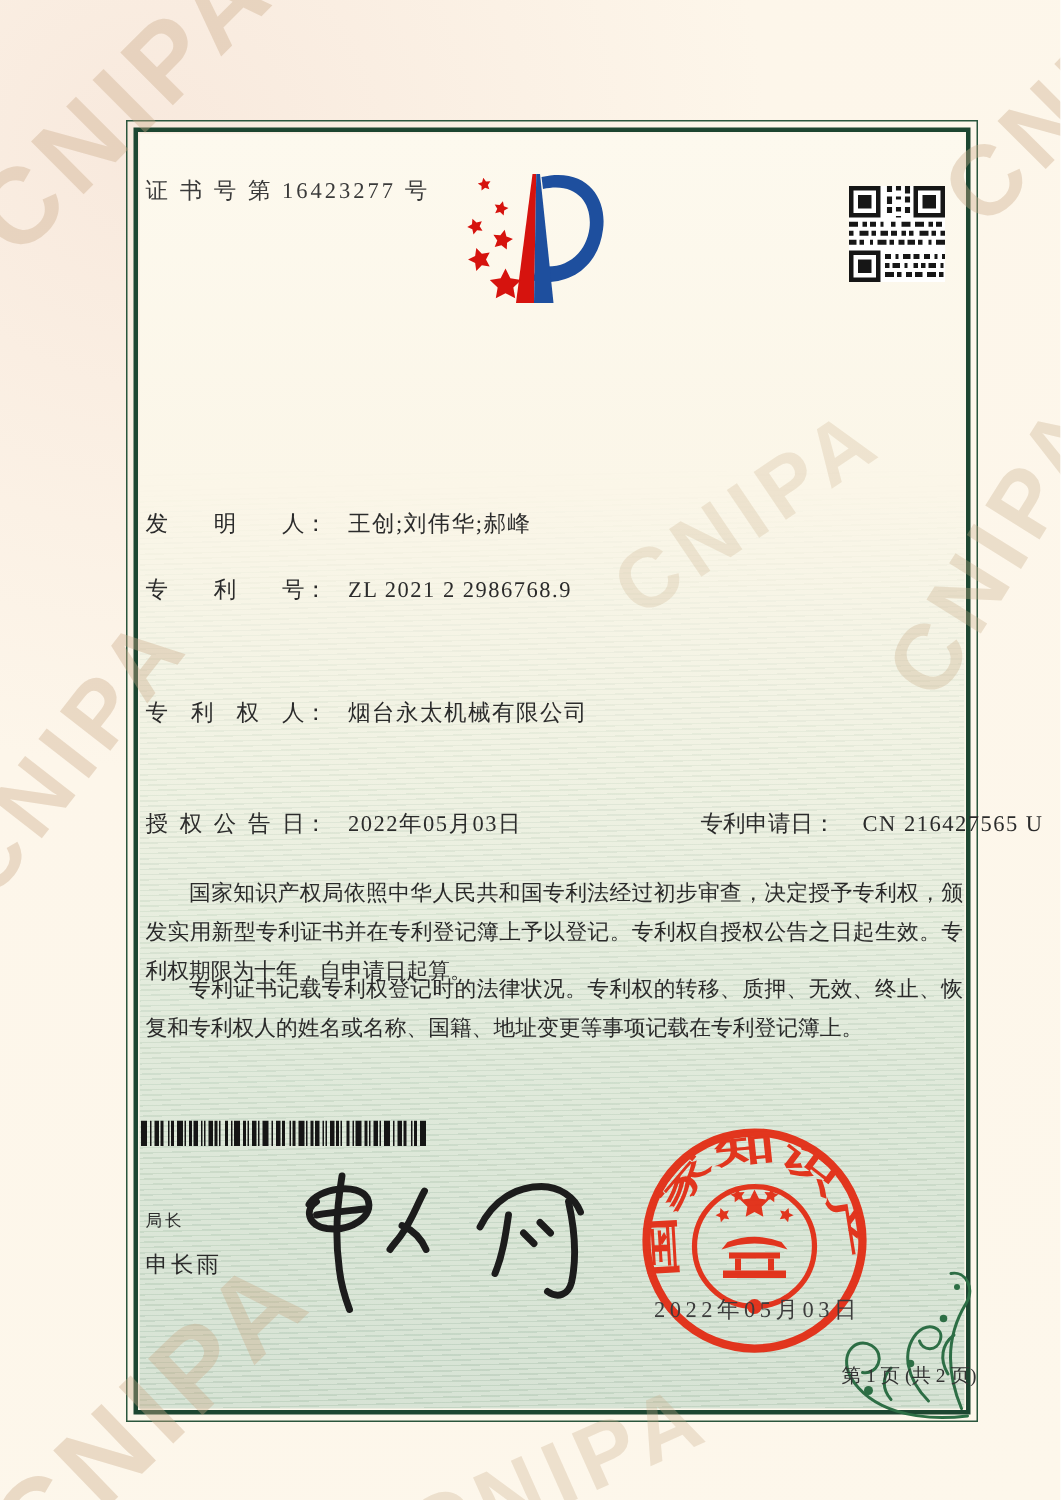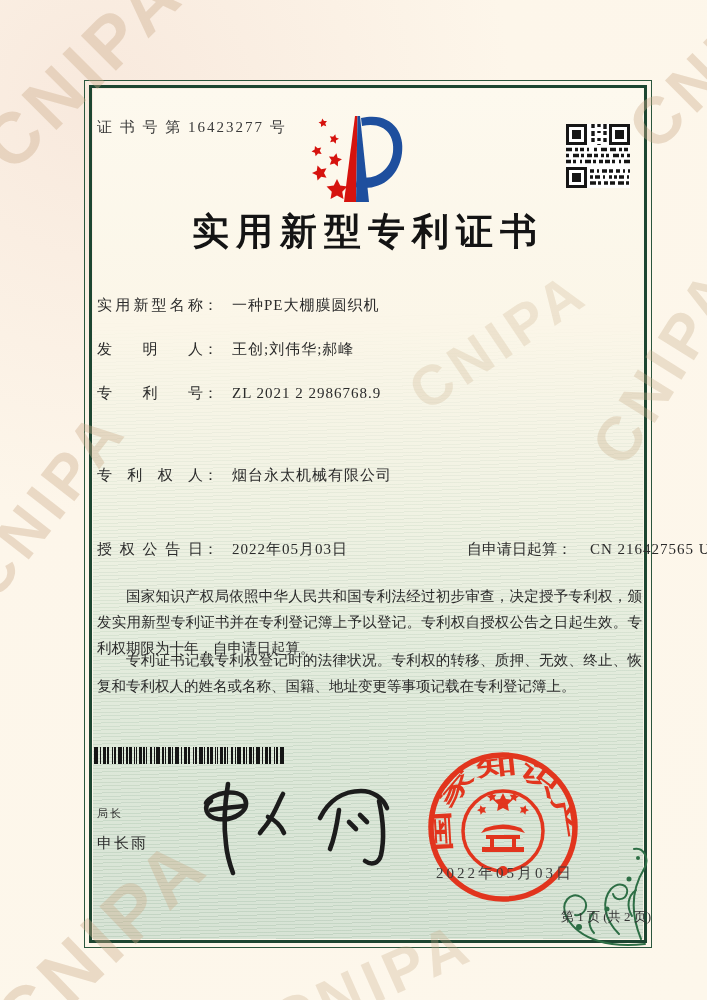--- a/index.html
+++ b/index.html
@@ -125,38 +125,34 @@
           <path d="M0,25.5 H64" stroke-dasharray="6 3 3 2 4 3 2 5 3 4 6 3"></path>
           <path d="M0,31.5 H64" stroke-dasharray="3 4 6 2 3 3 5 2 4 3 3 2"></path>
           <path d="M0,37.5 H64" stroke-dasharray="5 2 3 4 2 3 6 2 3 3 4 2"></path>
           <path d="M24,47 H64" stroke-dasharray="4 3 2 3 5 2 4 3"></path>
           <path d="M24,53 H64" stroke-dasharray="3 2 5 3 2 4 3 2"></path>
           <path d="M24,59 H64" stroke-dasharray="6 2 3 3 4 2 5 3"></path>
         </g>
       </svg>
     </div>
 
-    <div class="title">实用新型专利证书</div>
-
-    <div class="frow" style="top:296px">
-      <span class="flabel">实用新型名称</span><span class="fcolon">：</span><span class="fvalue">一种PE大棚膜圆织机</span>
-    </div>
+
     <div class="frow" style="top:340px">
       <span class="flabel">发明人</span><span class="fcolon">：</span><span class="fvalue">王创;刘伟华;郝峰</span>
     </div>
     <div class="frow" style="top:384px">
       <span class="flabel">专利号</span><span class="fcolon">：</span><span class="fvalue">ZL 2021 2 2986768.9</span>
     </div>
     <div class="frow" style="top:466px">
       <span class="flabel">专利权人</span><span class="fcolon">：</span><span class="fvalue">烟台永太机械有限公司</span>
     </div>
     <div class="frow" style="top:540px">
       <span class="flabel">授权公告日</span><span class="fcolon">：</span><span class="fvalue">2022年05月03日</span>
       <span class="grant-pub">
-        <span>自申请日起算</span><span>：</span><span class="fvalue">CN 216427565 U</span>
+        <span>专利申请日</span><span>：</span><span class="fvalue">CN 216427565 U</span>
       </span>
     </div>
 
     <div class="para" style="top:584px">国家知识产权局依照中华人民共和国专利法经过初步审查，决定授予专利权，颁发实用新型专利证书并在专利登记簿上予以登记。专利权自授权公告之日起生效。专利权期限为十年，自申请日起算。</div>
     <div class="para" style="top:648px">专利证书记载专利权登记时的法律状况。专利权的转移、质押、无效、终止、恢复和专利权人的姓名或名称、国籍、地址变更等事项记载在专利登记簿上。</div>
 
     <div class="barcode">
       <svg width="190" height="17" viewBox="0 0 190 17">
         <path d="M0,8.5 H190" stroke="#151515" stroke-width="17" stroke-dasharray="4 2 1 2 3 1 2 3 1 1 2 2 4 1 1 2 2 1 3 2 1 1 1 2 3 1 2 1 1 3 2 2 1 1 4 2 2 1 1 2 3 1 1 2"></path>
       </svg>

